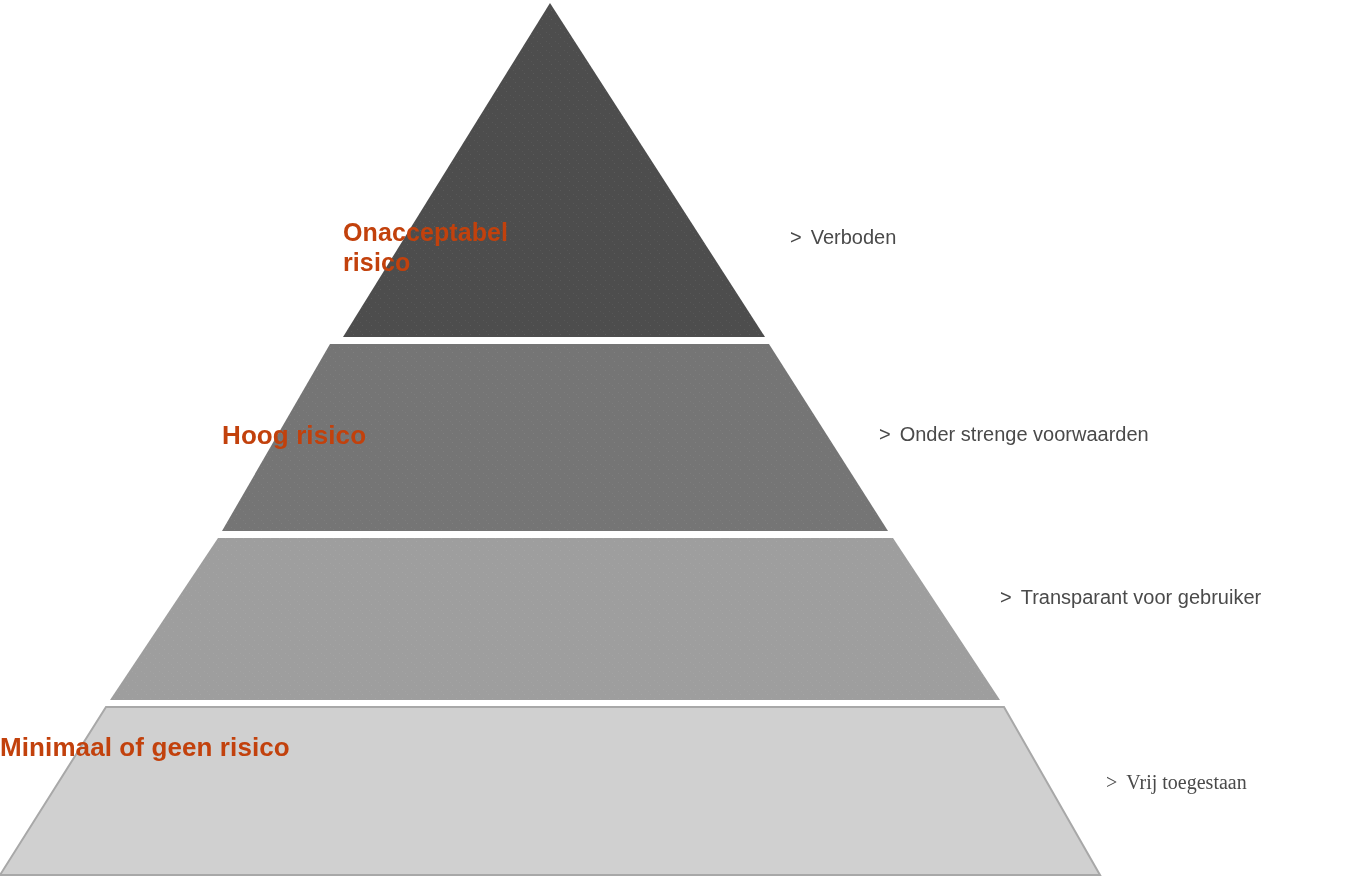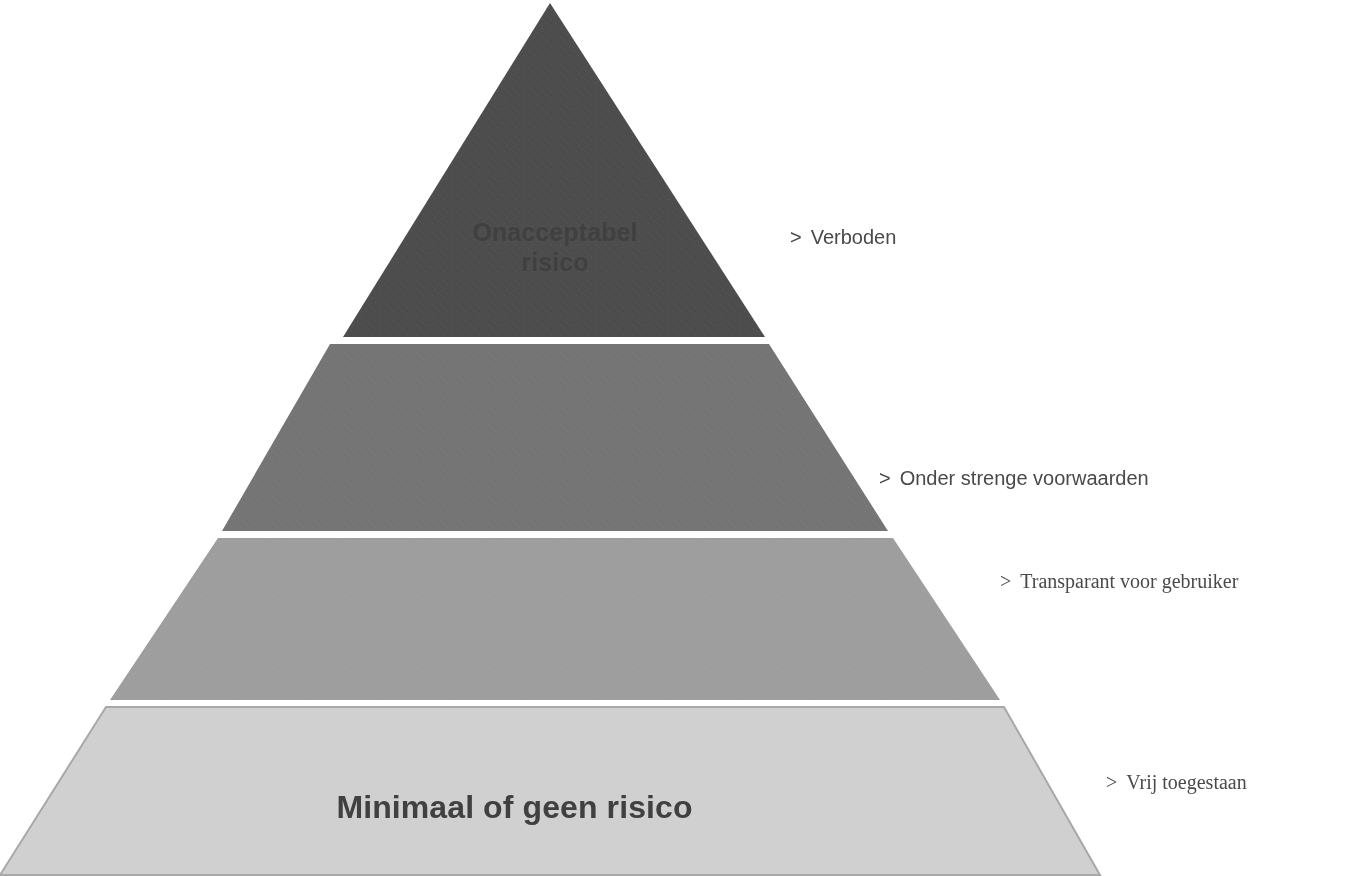--- a/index.html
+++ b/index.html
@@ -27,23 +27,22 @@
     left: 0;
     top: 0;
     width: 1356px;
     height: 876px;
     display: block;
   }
 
   
   .tier-caption {
     position: absolute;
-    color: #404040;
+    color: #c2410c;
     font-weight: bold;
-    text-align: center;
     line-height: 1.18;
     letter-spacing: 0.1px;
     white-space: pre-line;
     pointer-events: none;
   }
 
   #caption-tier-1 {
     left: 343px;
     top: 218px;
     width: 424px;
@@ -56,24 +55,23 @@
     font-size: 26px;
   }
   #caption-tier-3 {
     left: 110px;
     top: 599px;
     width: 786px;
     font-size: 26px;
   }
   #caption-tier-4 {
     left: 0px;
-    top: 789px;
+    top: 732px;
     width: 1005px;
-    font-size: 32px;
-    margin-left: 12px;
+    font-size: 26px;
   }
 
   
   .consequence {
     position: absolute;
     color: #4a4a4a;
     font-size: 20px;
     font-weight: normal;
     white-space: nowrap;
     line-height: 1.1;
@@ -81,22 +79,22 @@
   .consequence .marker {
     display: inline-block;
     margin-right: 9px;
     color: #4a4a4a;
   }
   .consequence .text {
     display: inline-block;
   }
 
   #consequence-tier-1 { left: 790px; top: 226px; }
-  #consequence-tier-2 { left: 879px; top: 423px; margin-top: 44px; }
-  #consequence-tier-3 { left: 1000px; top: 570px; font-family: Liberation Serif, serif; }
+  #consequence-tier-2 { left: 879px; top: 423px; }
+  #consequence-tier-3 { left: 1000px; top: 586px; }
   #consequence-tier-4 { left: 1106px; top: 771px; font-family: Liberation Serif, serif; }
 </style>
 </head>
 <body>
 
 <div id="stage">
 
   <svg id="pyramid-svg" viewBox="0 0 1356 876" preserveAspectRatio="none" aria-hidden="true">
     <defs>
       <pattern id="noise-speckle" width="9" height="9" patternUnits="userSpaceOnUse">
@@ -115,20 +113,21 @@
 
     <polygon points="218,538 893,538 1000,700 110,700" fill="#9e9e9e"></polygon>
     <polygon points="218,538 893,538 1000,700 110,700" fill="url(#noise-speckle)"></polygon>
 
     <polygon points="106,707 1004,707 1100,875 0,875" fill="#d0d0d0" stroke="#a8a8a8" stroke-width="2"></polygon>
   </svg>
 
   <div class="tier-caption" id="caption-tier-1">Onacceptabel
 risico</div>
 
+  <div class="tier-caption" id="caption-tier-2">Hoog risico</div>
 
 
   <div class="tier-caption" id="caption-tier-4">Minimaal of geen risico</div>
 
   <div class="consequence" id="consequence-tier-1">
     <span class="marker">&gt;</span><span class="text">Verboden</span>
   </div>
 
   <div class="consequence" id="consequence-tier-2">
     <span class="marker">&gt;</span><span class="text">Onder strenge voorwaarden</span>

